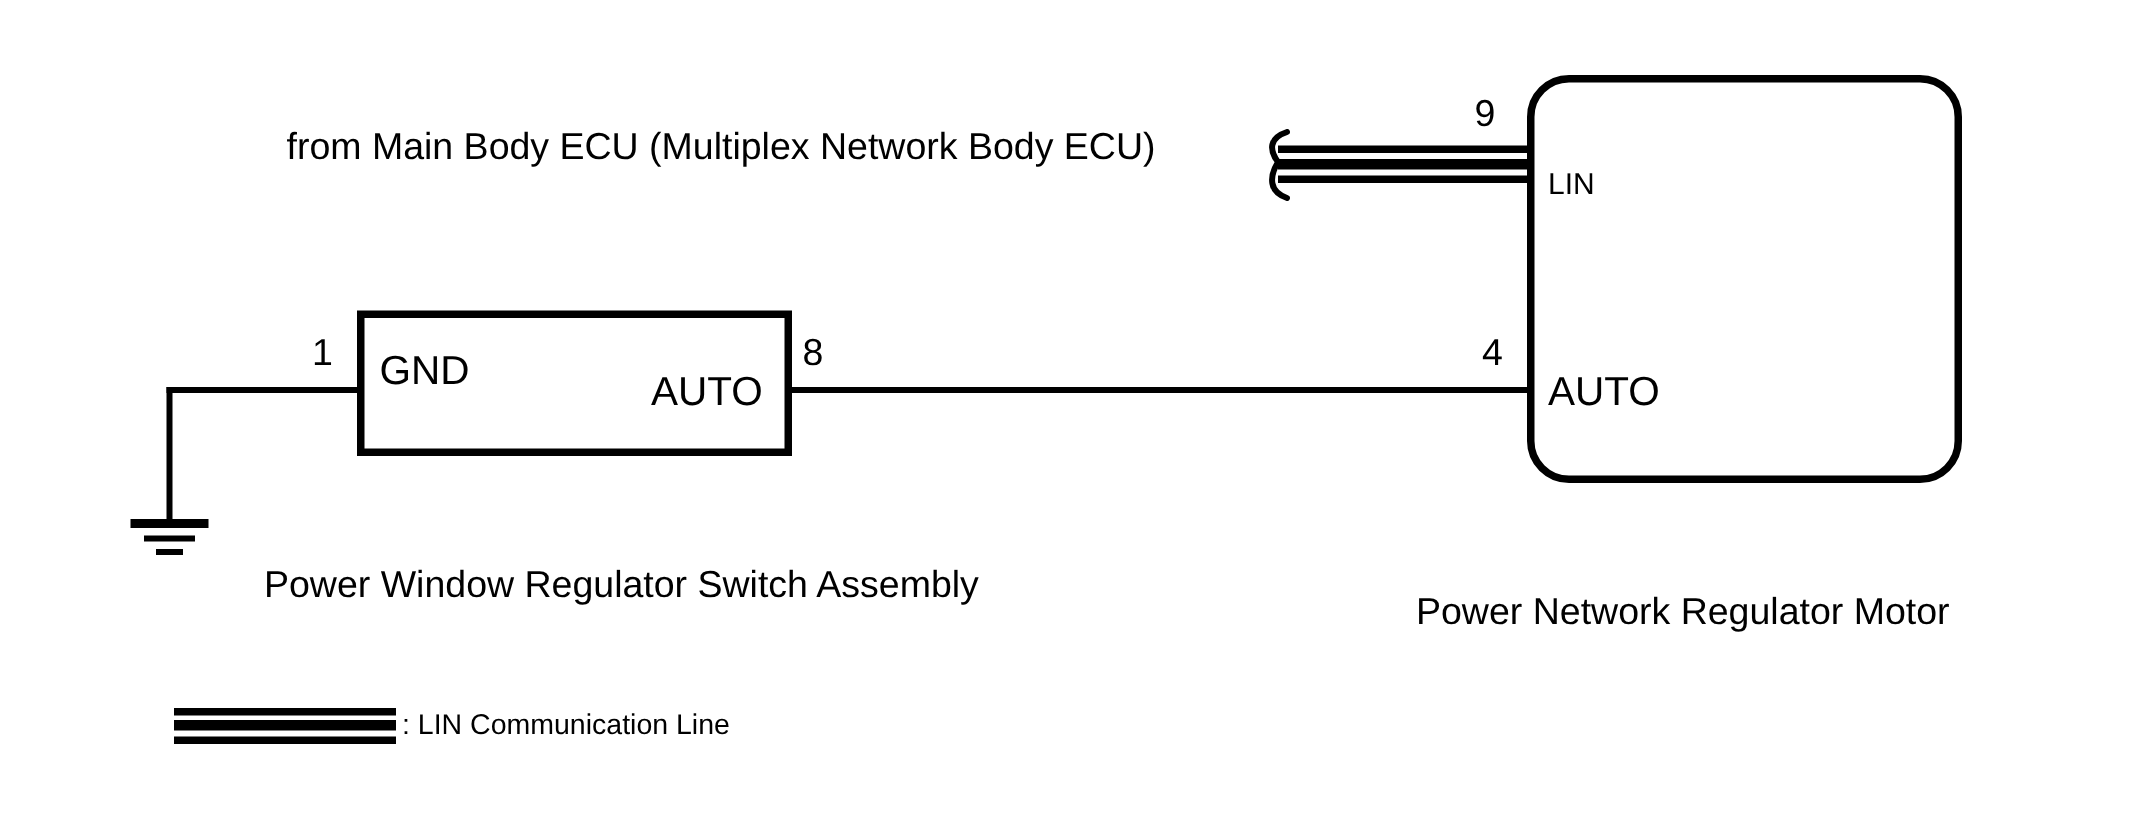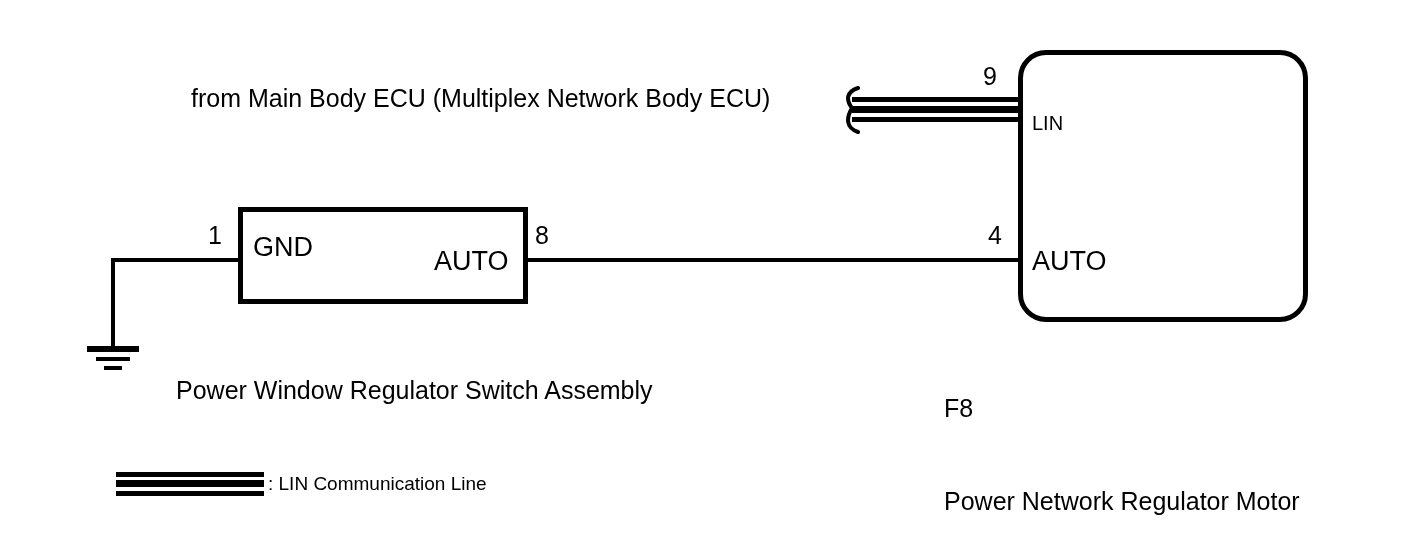--- a/index.html
+++ b/index.html
@@ -256,21 +256,20 @@
 
   <div class="txt" id="motor-auto-label">AUTO</div>
 
   <div class="txt pin-num" id="pin-4">4</div>
 
   <div class="txt" id="f4-caption">
     <div>Power Window Regulator Switch Assembly</div>
   </div>
 
   <div class="txt" id="f8-caption">
-    <div>F8</div>
     <div>Power Network Regulator Motor</div>
     
   </div>
 
   <div id="legend">
     <div id="legend-swatch">
       <div class="lbar lbar1"></div>
       <div class="lbar lbar2"></div>
       <div class="lbar lbar3"></div>
     </div>

